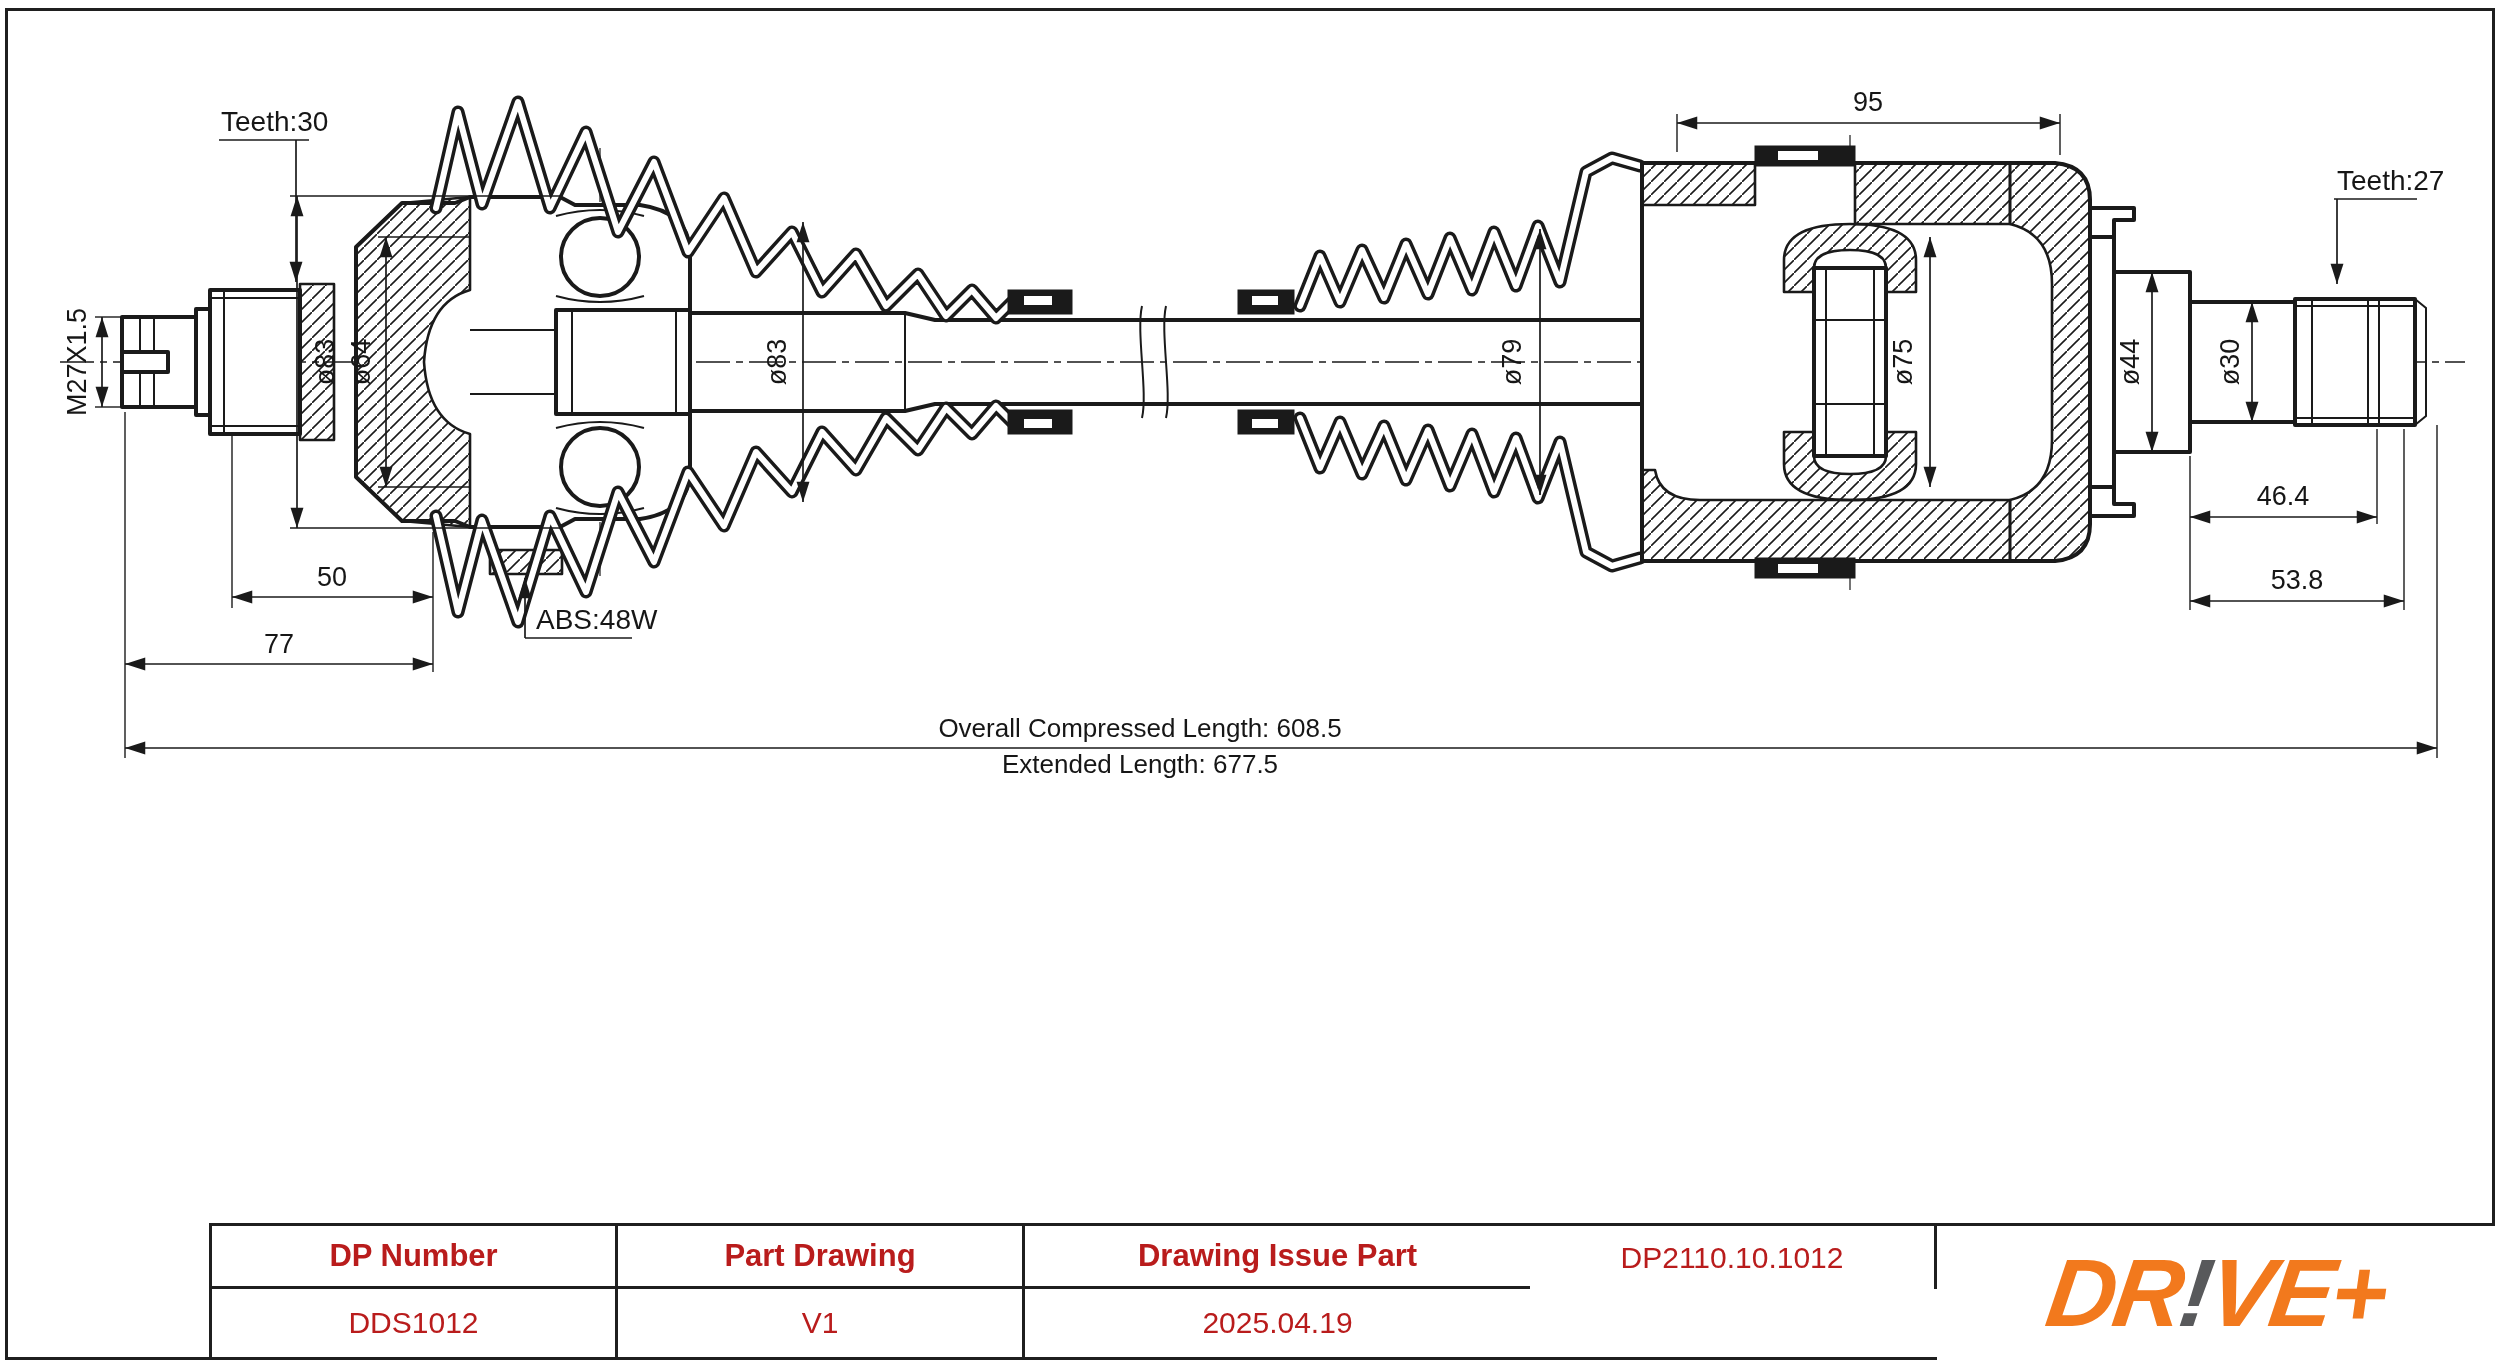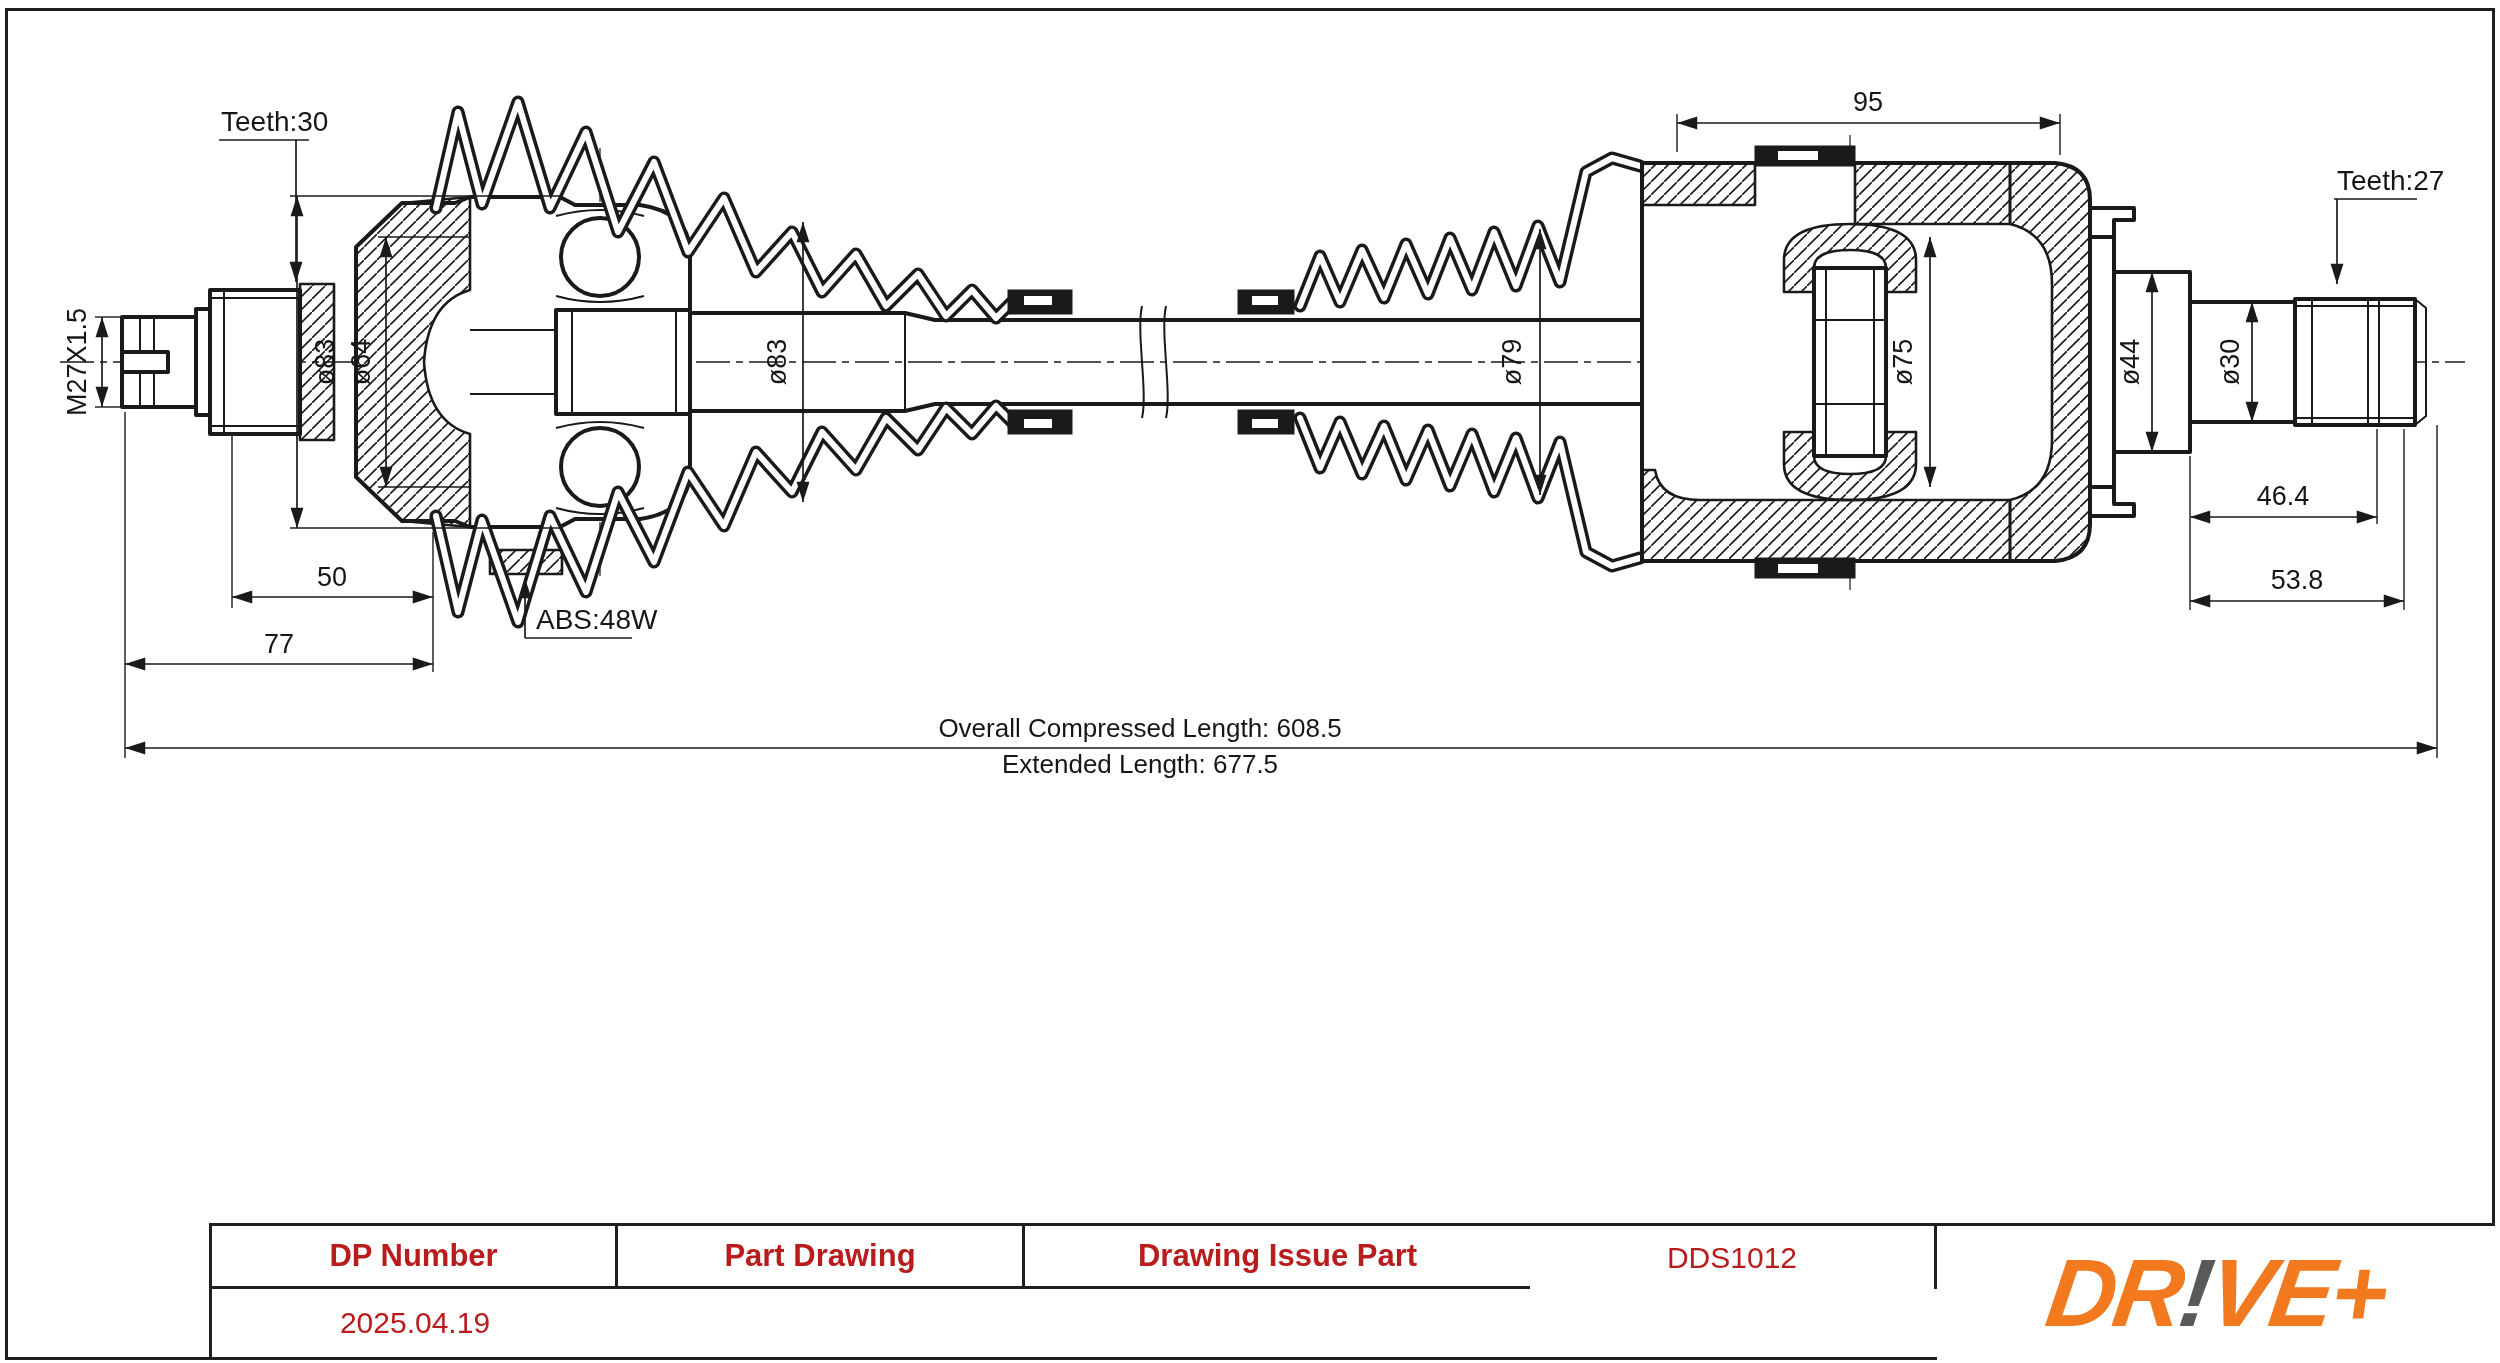--- a/index.html
+++ b/index.html
@@ -212,21 +212,23 @@
     <line class="dl" x1="125" y1="748" x2="2437" y2="748" marker-start="url(#arr)" marker-end="url(#arr)"></line>
     <text class="dimsm" x="1140" y="737" text-anchor="middle">Overall Compressed Length: 608.5</text>
     <text class="dimsm" x="1140" y="773" text-anchor="middle">Extended Length: 677.5</text>
   </g>
 </svg>
 
 <div class="title-table">
   <div class="tcell hdr">DP Number</div>
   <div class="tcell hdr">Part Drawing</div>
   <div class="tcell hdr lastcol">Drawing Issue Part</div>
+  <div class="tcell val">DP2110.10.1012</div>
   <div class="tcell val">DDS1012</div>
+  <div class="tcell val">V1</div>
   <div class="tcell val lastcol">2025.04.19</div>
 </div>
 
 <div class="logo-box">
   <div class="logo-text">
     <span style="color:#F2791D;">DR</span><span style="color:#58595B;">!</span><span style="color:#F2791D;">VE+</span>
   </div>
 </div>
 
 </body></html>

